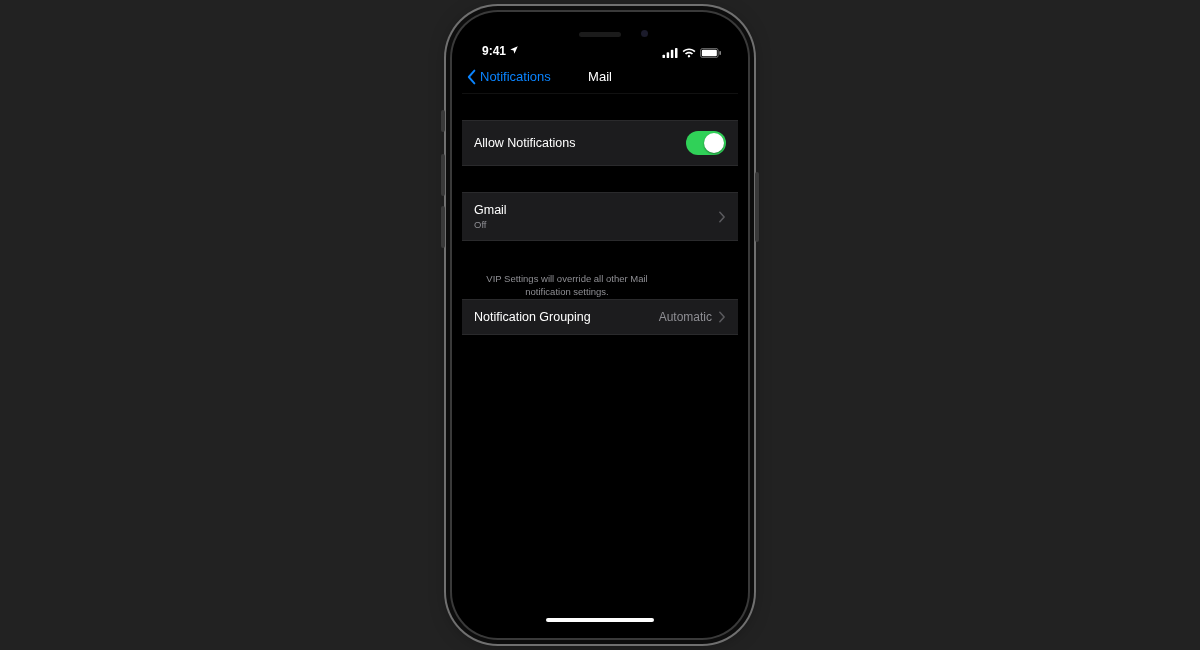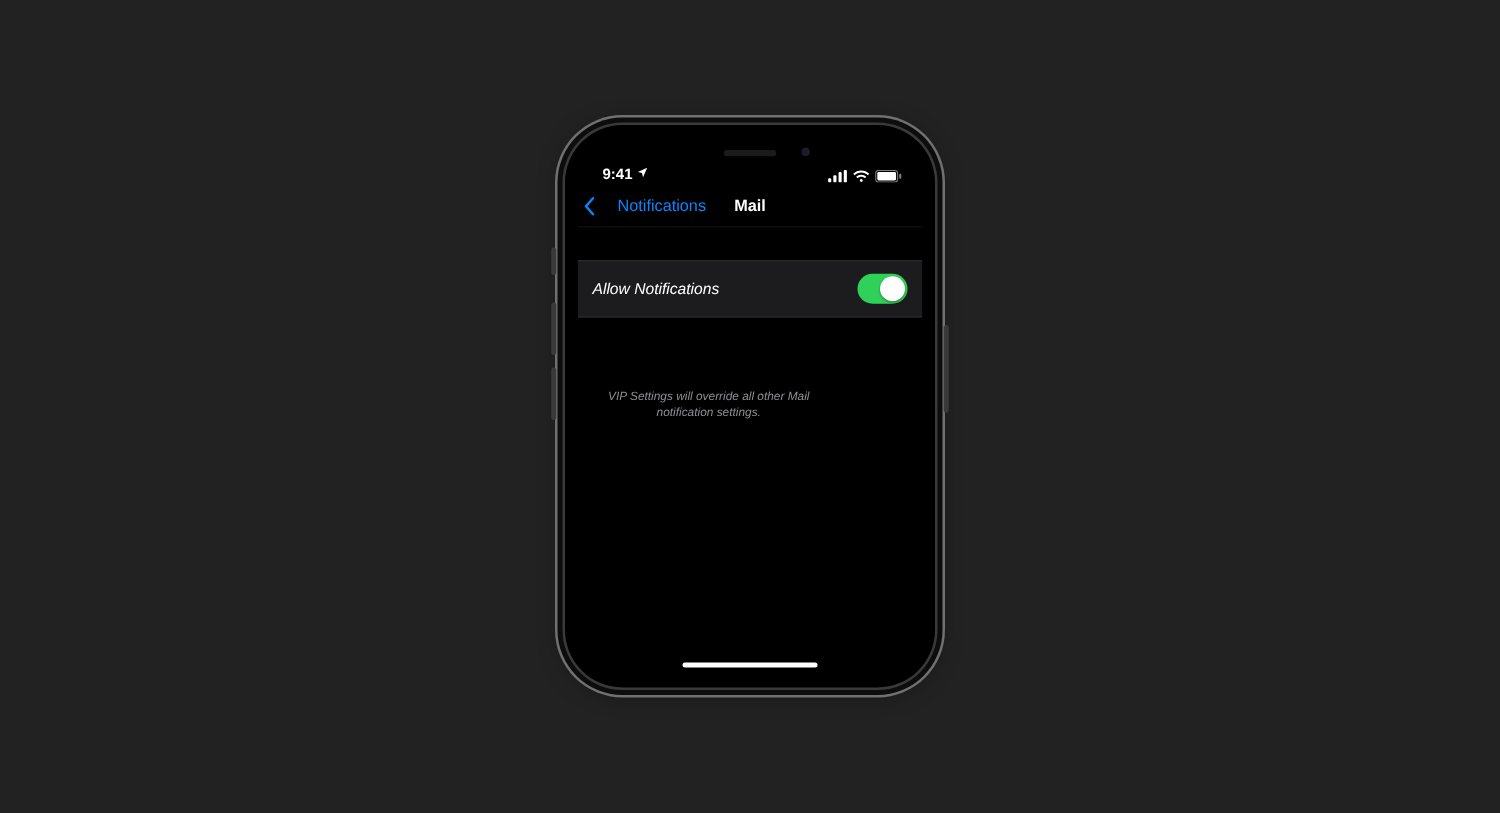--- a/index.html
+++ b/index.html
@@ -10,21 +10,21 @@
     align-items: center;
     justify-content: center;
     font-family: -apple-system, "Helvetica Neue", Helvetica, Arial, sans-serif;
     -webkit-font-smoothing: antialiased;
   }
 
   
   .device {
     position: relative;
     width: 296px;
-    height: 450px;
+    height: 626px;
     border-radius: 46px;
     background: #000;
     box-shadow:
       0 0 0 2px #3a3a3a,
       0 0 0 6px #0d0d0d,
       0 0 0 8px #707070,
       0 2px 20px rgba(0,0,0,.6);
   }
   .side-btn {
     position: absolute;
@@ -87,39 +87,38 @@
 
   
   .navbar {
     height: 34px;
     position: relative;
     display:flex; align-items:center;
     border-bottom: 1px solid #111;
   }
   .nav-back {
     position:absolute; left:4px;
-    display:flex; align-items:center; gap:16px;
+    display:flex; align-items:center; gap:2px;
     color: #0a84ff;
     font-size: 13px;
   }
   .nav-back svg { display:block; }
   .nav-title {
     margin: 0 auto;
     color: #fff;
     font-size: 13px;
-    font-weight: 700;
+    font-weight: 400;
   }
 
   
   .content {
     background:#000;
     height: calc(100% - 72px);
     overflow:hidden;
     font-size: 12px;
-    font-style: italic;
   }
   .sec-gap { height: 26px; }
 
   .cell {
     background: #1c1c1e;
     padding: 10px 12px;
     display:flex; align-items:center;
     border-top: .5px solid #2a2a2c;
     border-bottom:.5px solid #2a2a2c;
   }
@@ -229,25 +228,47 @@
         <div class="title-col">
           <span class="label">Allow Notifications</span>
         </div>
         <div class="toggle">
           <div class="knob"></div>
         </div>
       </div>
 
       <div class="sec-gap"></div>
 
+      <div class="cell">
+        <div class="title-col">
+          <span class="label">Gmail</span>
+          <span class="sub">Off</span>
+        </div>
+        <span class="chevron">
+          <svg width="8" height="12" viewBox="0 0 8 14">
+              <path fill="none" stroke="#5a5a5e" stroke-width="1.8" stroke-linecap="round" stroke-linejoin="round" d="M1.5 1.5 6.5 7l-5 5.5"></path>
+            </svg>
+        </span>
+      </div>
 
       <div class="sec-gap"></div>
 
 
       <div class="footer-note">VIP Settings will override all other Mail notification settings.</div>
 
 
+      <div class="cell">
+        <div class="title-col">
+          <span class="label">Notification Grouping</span>
+        </div>
+        <span class="value">Automatic</span>
+        <span class="chevron">
+          <svg width="8" height="12" viewBox="0 0 8 14">
+              <path fill="none" stroke="#5a5a5e" stroke-width="1.8" stroke-linecap="round" stroke-linejoin="round" d="M1.5 1.5 6.5 7l-5 5.5"></path>
+            </svg>
+        </span>
+      </div>
 
     </div>
 
     <div class="home-indicator"></div>
   </div>
 </div>
 
 </body></html>

